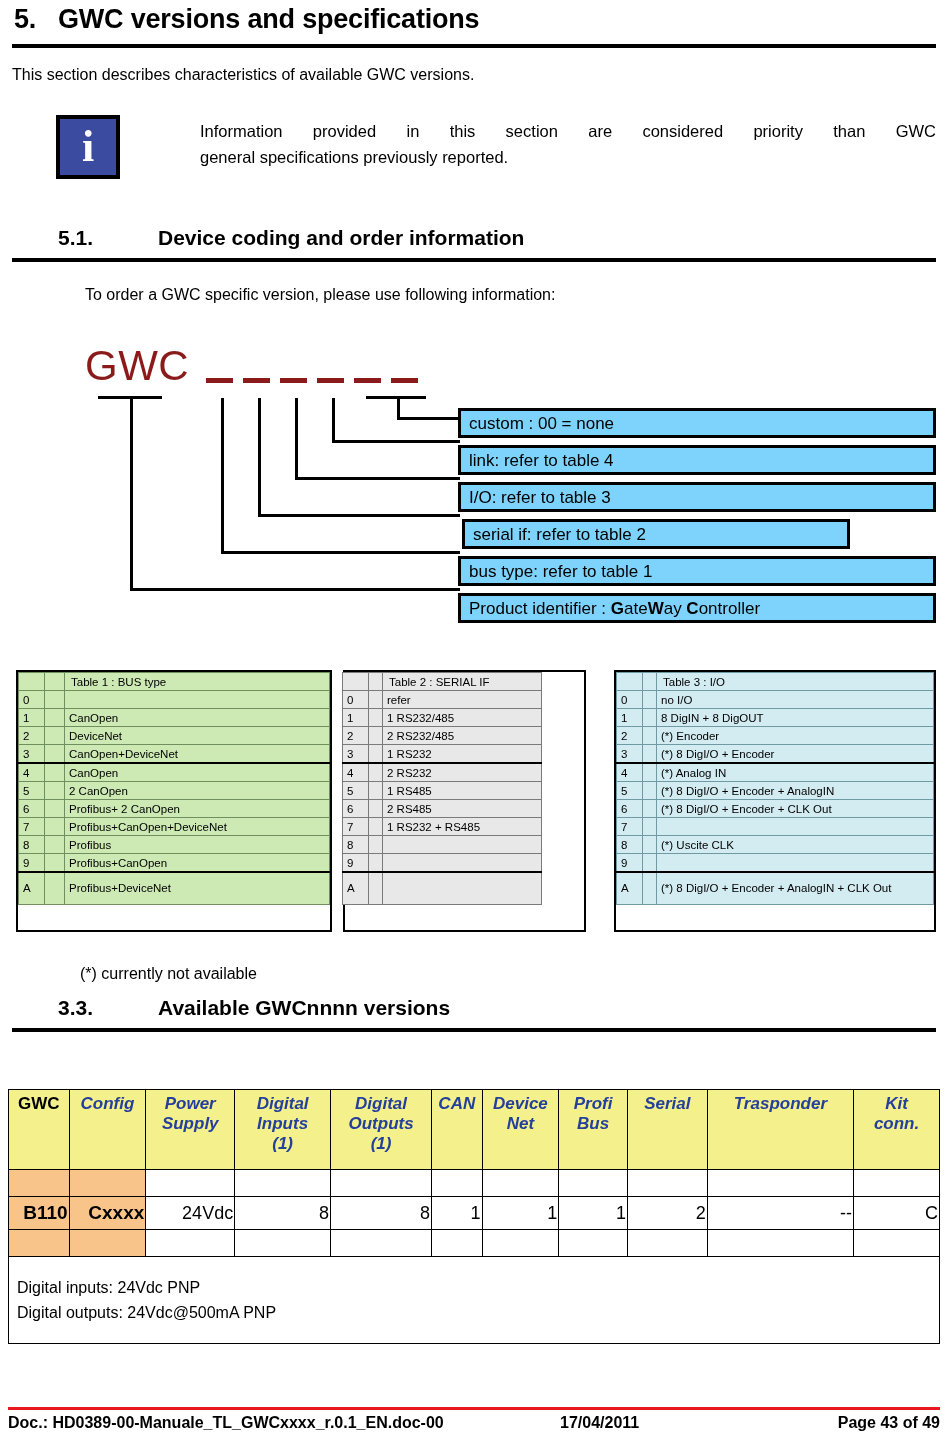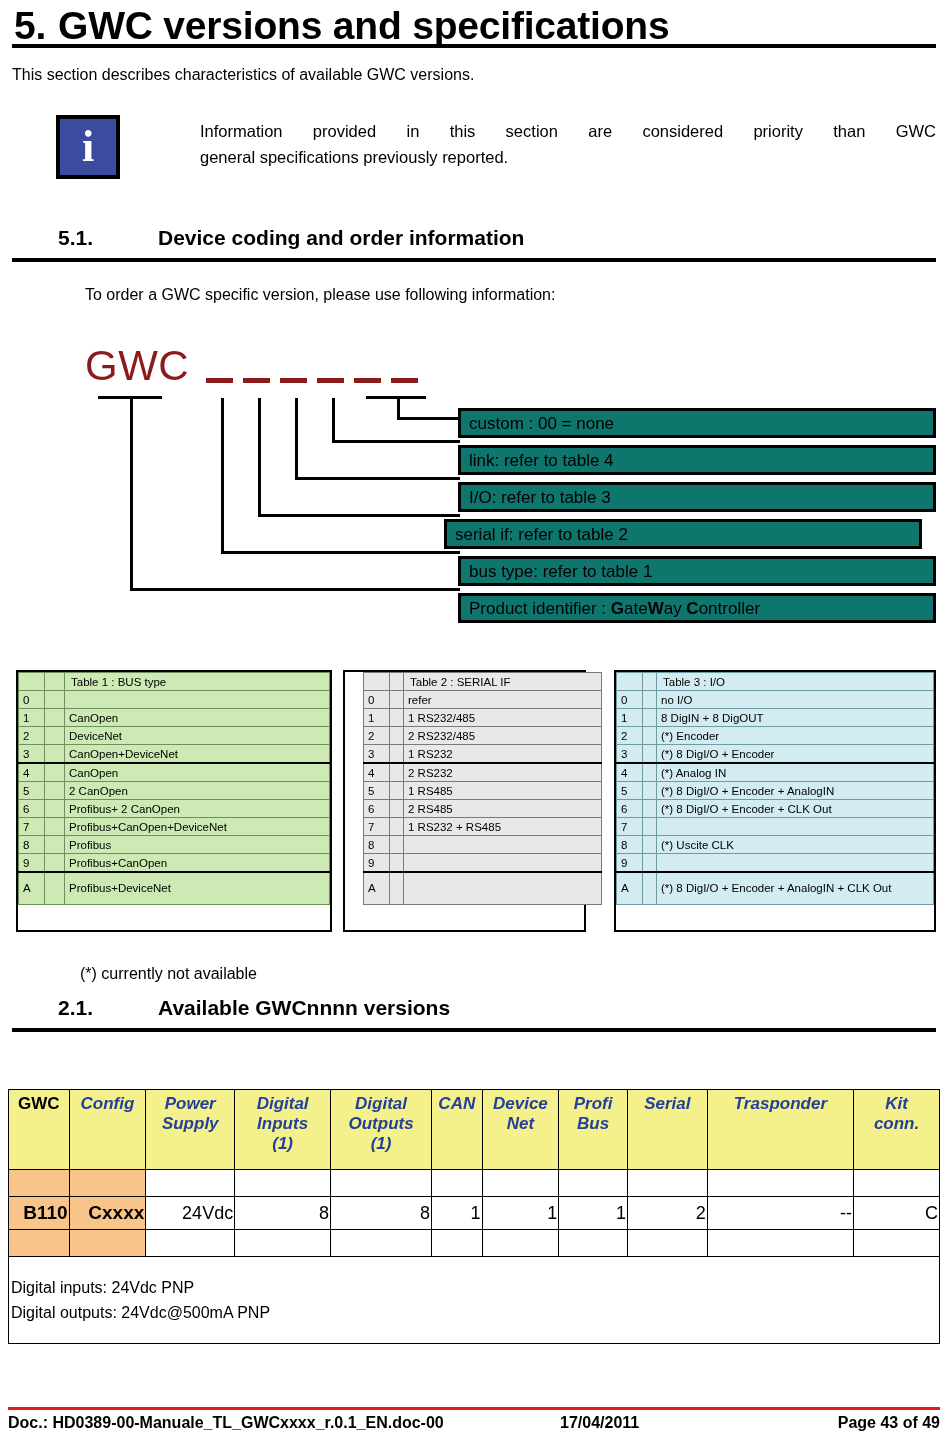--- a/index.html
+++ b/index.html
@@ -9,21 +9,21 @@
     font-family:"Liberation Sans", sans-serif;
     color:#000;
     position:relative;
     overflow:hidden;
   }
   .page{position:relative;width:948px;height:1448px;}
 
   
   .h1{
     position:absolute;left:14px;top:4px;
-    font-size:39px;font-weight:bold;letter-spacing:-0.2px;
+    font-size:27px;font-weight:bold;letter-spacing:-0.2px;
     white-space:nowrap;
   }
   .h1 .num{display:inline-block;width:44px;}
   .rule-h1{position:absolute;left:12px;width:924px;height:4px;background:#000;}
   .rule-h2{position:absolute;left:12px;width:924px;height:4px;background:#000;}
 
   .h2{
     position:absolute;
     font-size:21px;font-weight:bold;white-space:nowrap;
   }
@@ -54,21 +54,21 @@
     position:absolute;left:85px;top:342px;
     font-size:42px;color:#8b1a1a;letter-spacing:0.5px;
   }
   .dash{
     position:absolute;height:5px;background:#8b1a1a;width:27px;
   }
   .vline{position:absolute;width:3px;background:#000;}
   .hline{position:absolute;height:3px;background:#000;}
 
   .cbox{
-    position:absolute;border:3px solid #000;background:#0f766e;
+    position:absolute;border:3px solid #000;background:#7dd3fc;
     box-sizing:border-box;height:30px;
     font-size:17px;line-height:25px;padding-left:8px;
     white-space:nowrap;overflow:hidden;
   }
   .cbox b{font-weight:bold;}
 
   
   .spec{
     position:absolute;border-collapse:collapse;
     font-size:11.5px;table-layout:fixed;
@@ -108,21 +108,21 @@
     font-weight:bold;font-style:italic;font-size:17px;
     height:74px;vertical-align:top;padding-top:4px;line-height:20px;
   }
   .vtab .hdr td.gwc-h{color:#000;font-style:normal;}
   .vtab .blank td{height:24px;background:#fff;}
   .vtab .blank td.org{background:#f8c48a;}
   .vtab .data td{height:30px;font-size:18px;text-align:right;}
   .vtab .data td.org{background:#f8c48a;font-weight:bold;font-size:19px;}
   .vtab .foot td{
     height:84px;text-align:left;vertical-align:middle;
-    padding-left:2px;font-size:16px;line-height:25px;
+    padding-left:8px;font-size:16px;line-height:25px;
   }
 
   
   .foot-rule{position:absolute;left:8px;top:1407px;width:932px;height:3px;background:#e8191e;}
   .foot-row{position:absolute;left:8px;top:1414px;width:932px;font-size:16px;font-weight:bold;}
   .foot-row .doc{position:absolute;left:0;top:0;white-space:nowrap;}
   .foot-row .date{position:absolute;left:516px;top:0;white-space:nowrap;margin-left:36px;}
   .foot-row .pg{position:absolute;right:0;top:0;white-space:nowrap;}
 </style>
 </head>
@@ -179,21 +179,21 @@
     <div class="vline" style="left:332px;top:398px;height:45px;"></div>
     <div class="hline" style="left:332px;top:440px;width:128px;"></div>
 
     <div class="hline" style="left:366px;top:396px;width:60px;"></div>
     <div class="vline" style="left:397px;top:396px;height:24px;"></div>
     <div class="hline" style="left:397px;top:417px;width:63px;"></div>
 
     <div class="cbox" style="left:458px;top:408px;width:478px;">custom : 00 = none</div>
     <div class="cbox" style="left:458px;top:445px;width:478px;">link: refer to table 4</div>
     <div class="cbox" style="left:458px;top:482px;width:478px;">I/O: refer to table 3</div>
-    <div class="cbox" style="left:444px;top:519px;width:478px;">serial if: refer to table 2</div>
+    <div class="cbox" style="left:462px;top:519px;width:388px;">serial if: refer to table 2</div>
     <div class="cbox" style="left:458px;top:556px;width:478px;">bus type: refer to table 1</div>
     <div class="cbox" style="left:458px;top:593px;width:478px;"><span>Product identifier : </span><b>G</b><span>ate</span><b>W</b><span>ay </span><b>C</b><span>ontroller</span></div>
   </div>
 
   <div class="spec-wrap" style="left:16px;top:670px;width:316px;height:262px;"></div>
   <table class="spec t1" style="left:18px;top:672px;width:312px;">
     <colgroup>
         <col style="width:26px">
         <col style="width:20px">
         <col>
@@ -256,21 +256,21 @@
         </tr>
         <tr style="height: 32px;">
           <td class="idx">A</td>
           <td></td>
           <td>Profibus+DeviceNet</td>
         </tr>
       </tbody>
   </table>
 
   <div class="spec-wrap" style="left:343px;top:670px;width:243px;height:262px;"></div>
-  <table class="spec t2" style="left:363px;top:672px;width:239px;">
+  <table class="spec t2" style="left:342px;top:672px;width:200px;">
     <colgroup>
         <col style="width:26px">
         <col style="width:14px">
         <col>
       </colgroup>
     <tbody id="t2-body">
         <tr>
           <td></td>
           <td></td>
           <td class="title">Table 2 : SERIAL IF</td>
@@ -400,21 +400,21 @@
           <td class="idx">A</td>
           <td></td>
           <td>(*) 8 DigI/O + Encoder + AnalogIN + CLK Out</td>
         </tr>
       </tbody>
   </table>
 
   <div class="notavail">(*) currently not available</div>
 
   <div class="h2" style="left:58px;top:996px;">
-    <span class="num">2.1.</span><span>Available GWCnnnn versions</span>
+    <span class="num">3.3.</span><span>Available GWCnnnn versions</span>
   </div>
   <div class="rule-h2" style="top:1028px;"></div>
 
   <table class="vtab">
     <colgroup>
       <col style="width:60px">
         <col style="width:76px">
         <col style="width:88px">
       <col style="width:95px">
         <col style="width:100px">

